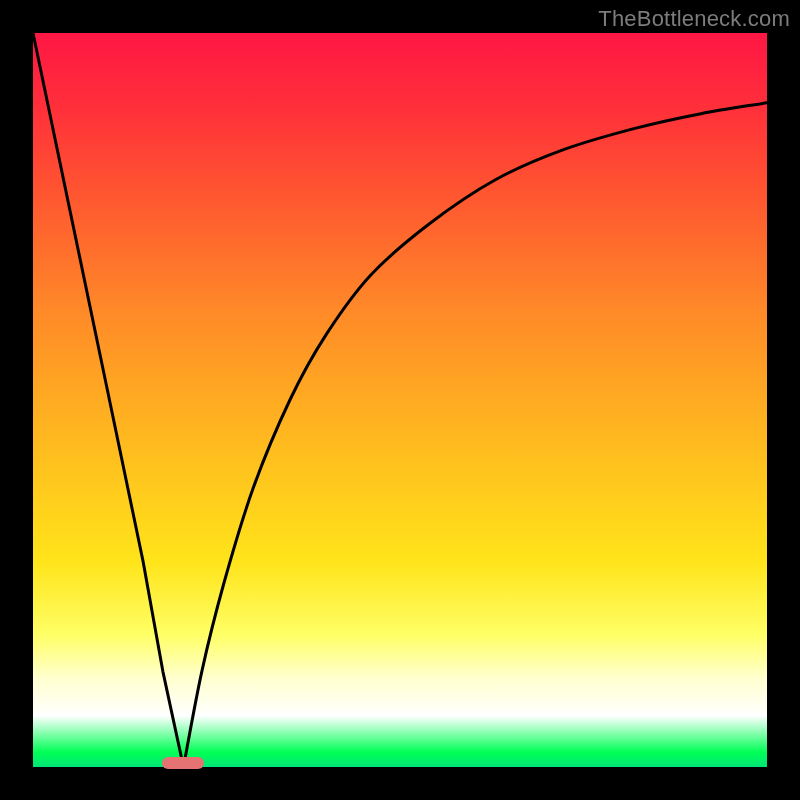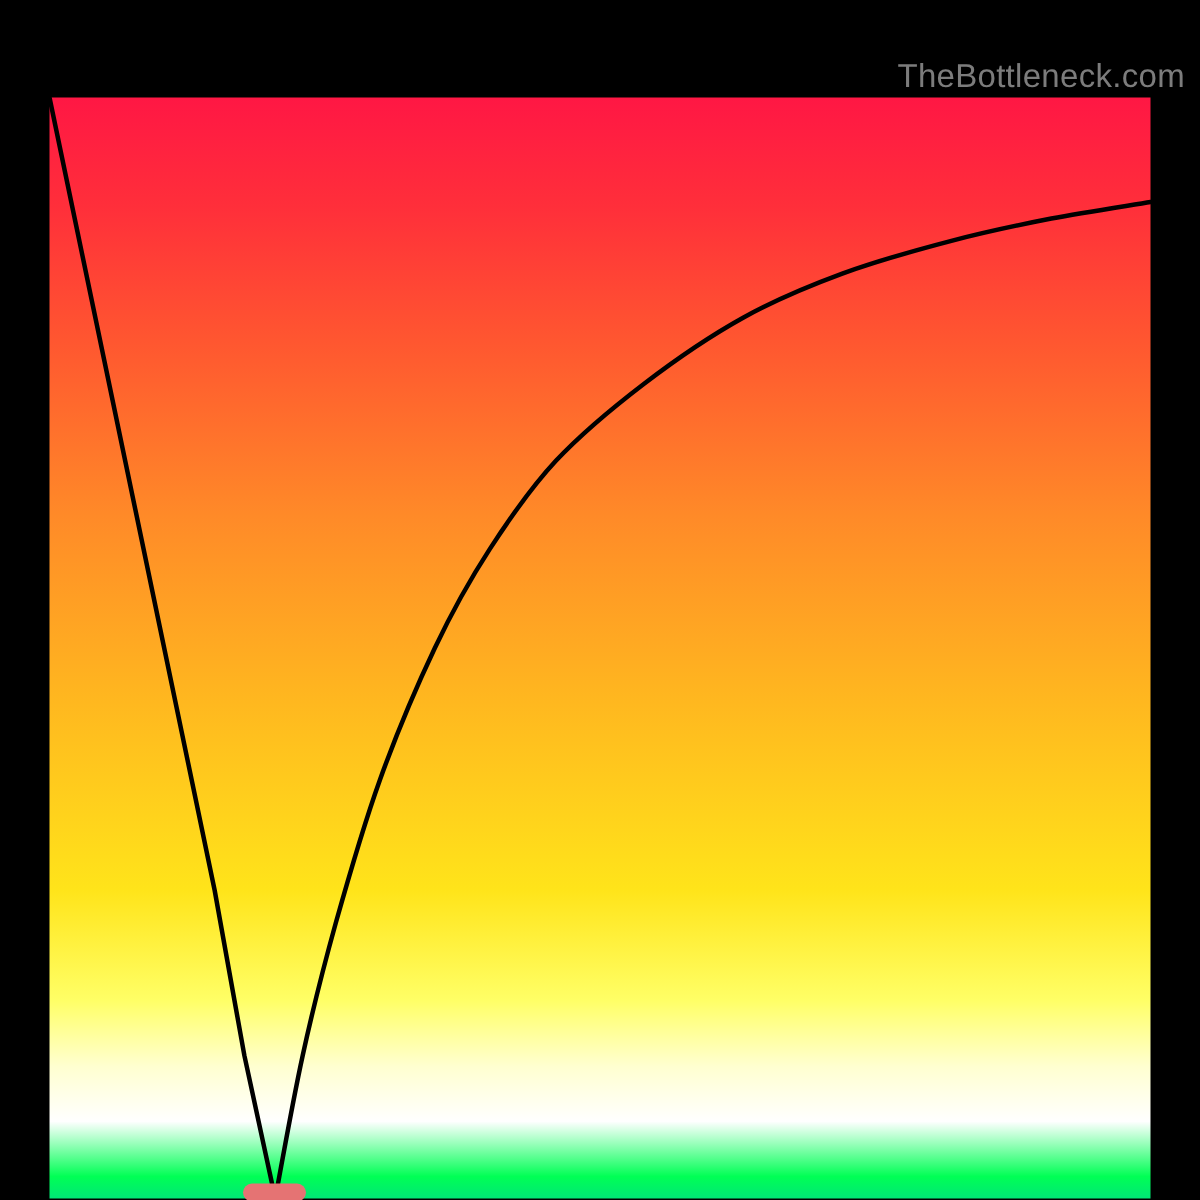--- a/index.html
+++ b/index.html
@@ -9,21 +9,20 @@
     height: 800px;
     overflow: hidden;
     background: #000;
     font-family: Arial, Helvetica, sans-serif;
   }
   .frame {
     position: relative;
     width: 800px;
     height: 668px;
     background: #000;
-    margin-top: 32px;
   }
   .plot-area {
     position: absolute;
     left: 33px;
     top: 33px;
     width: 734px;
     height: 734px;
     
     background: linear-gradient(
       to bottom,

